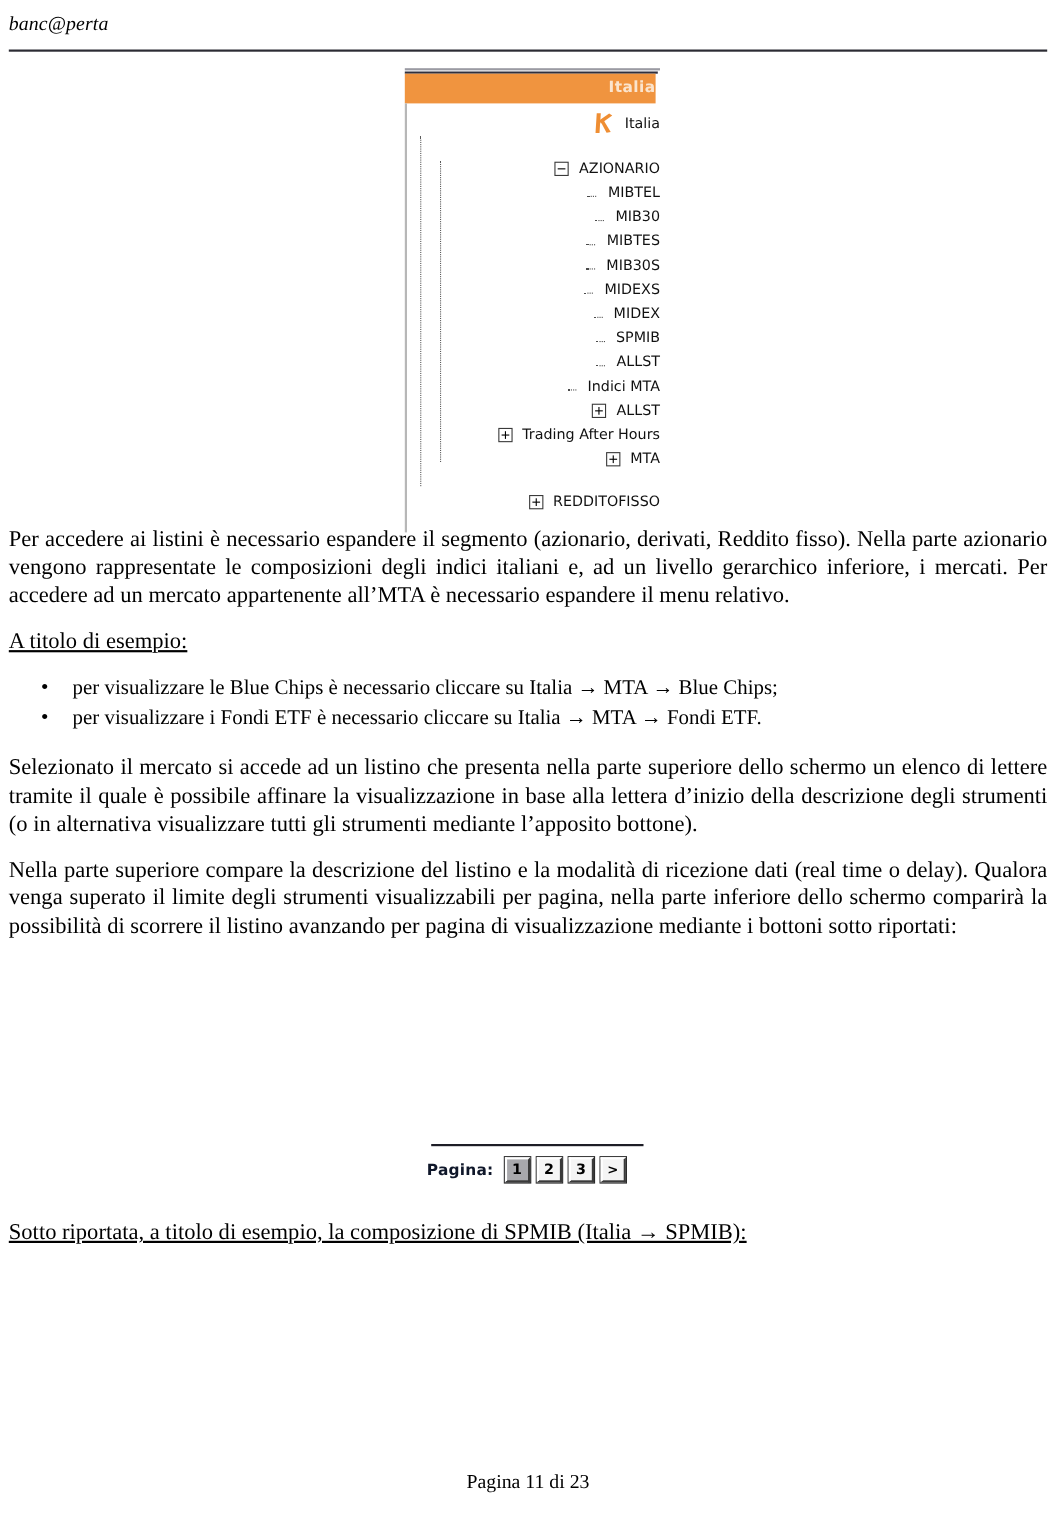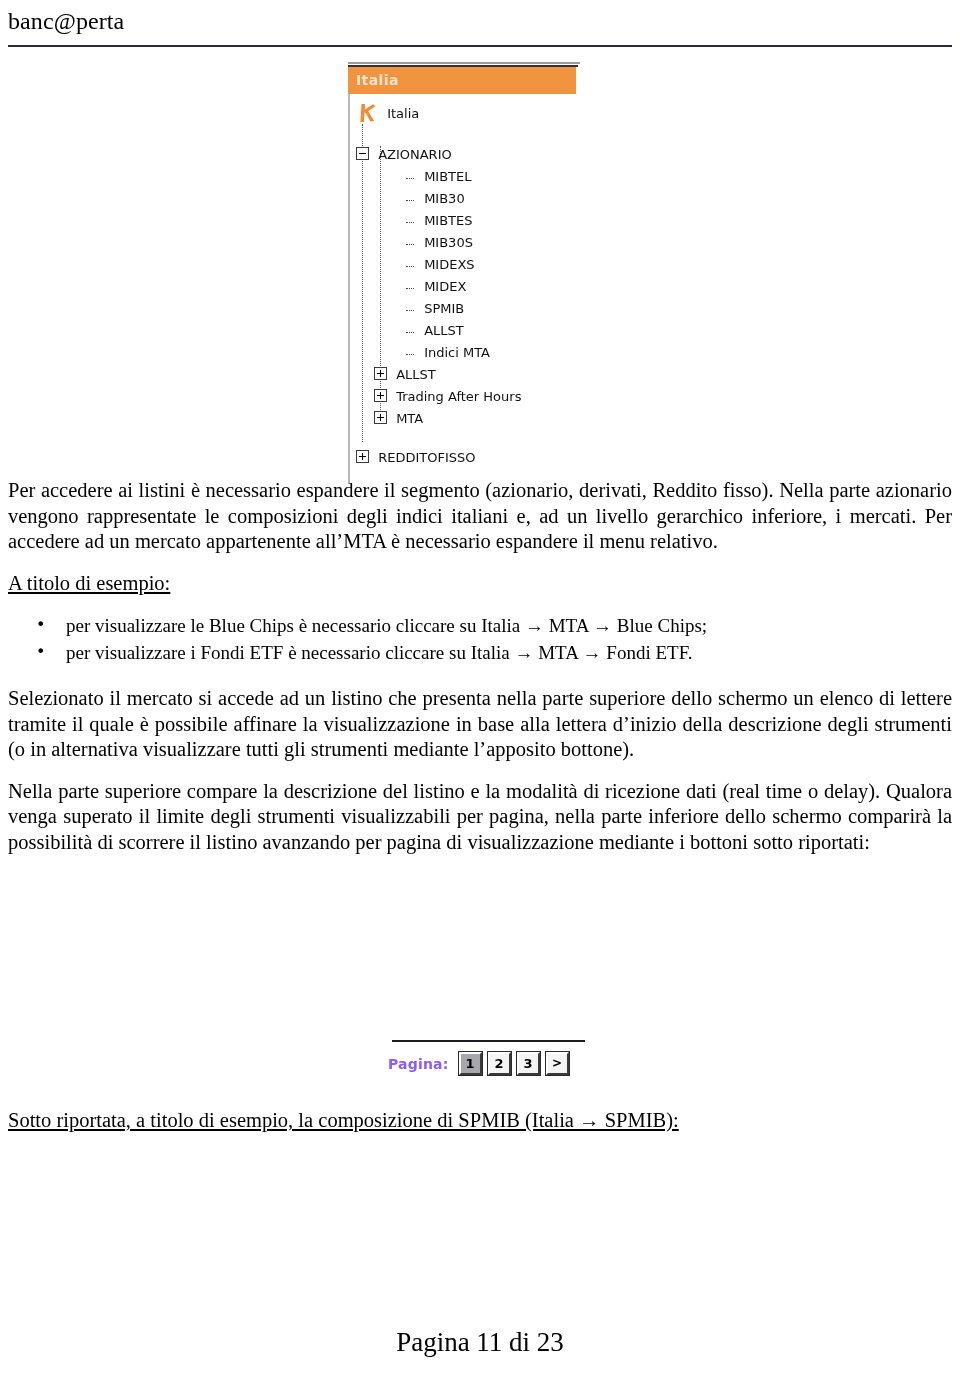--- a/index.html
+++ b/index.html
@@ -22,23 +22,24 @@
     position: absolute;
     top: 8px;
     left: 8px;
     right: 8px;
     height: 40px;
   }
   .hdr-left {
     position: absolute;
     left: 0;
     top: 0;
-    font-size: 24px;
+    font-size: 18px;
     line-height: 26px;
     letter-spacing: .1px;
+    font-style: italic;
   }
   .hdr-right {
     position: absolute;
     right: 2px;
     top: 0;
     font-size: 21px;
     line-height: 26px;
     letter-spacing: .1px;
   }
   .hdr-rule {
@@ -46,23 +47,24 @@
     left: 8px;
     right: 8px;
     top: 45px;
     height: 0;
     border-top: 2px solid #2b2b33;
   }
 
   
   .tree-widget {
     position: absolute;
-    left: 348px;
+    left: 368px;
     top: 62px;
     width: 232px;
+    text-align: right;
   }
   .tree-topline {
     width: 232px;
     height: 2px;
     background: #9a9aa2;
     margin-bottom: 1px;
   }
   .tree-topline2 {
     width: 230px;
     height: 2px;
@@ -228,21 +230,21 @@
     margin-left: 4px;
   }
   .pager {
     display: flex;
     align-items: center;
     font-family: "DejaVu Sans", "Liberation Sans", sans-serif;
   }
   .pager-label {
     font-size: 14px;
     font-weight: bold;
-    color: #8b5cf6;
+    color: #0f172a;
     margin-right: 10px;
     letter-spacing: .2px;
   }
   .pg-btn {
     width: 19px;
     height: 19px;
     margin-right: 6px;
     font-size: 13px;
     font-weight: bold;
     line-height: 19px;
@@ -259,21 +261,21 @@
   .pg-btn.active { background: #a8a8ac; }
   .pg-btn.next { font-size: 12px; }
 
   
   .page-footer {
     position: absolute;
     left: 0;
     right: 0;
     bottom: 18px;
     text-align: center;
-    font-size: 27px;
+    font-size: 18px;
   }
 </style>
 </head>
 <body>
 
 <div class="page-header">
   <div class="hdr-left">banc@perta</div>
 </div>
 <div class="hdr-rule"></div>
 

